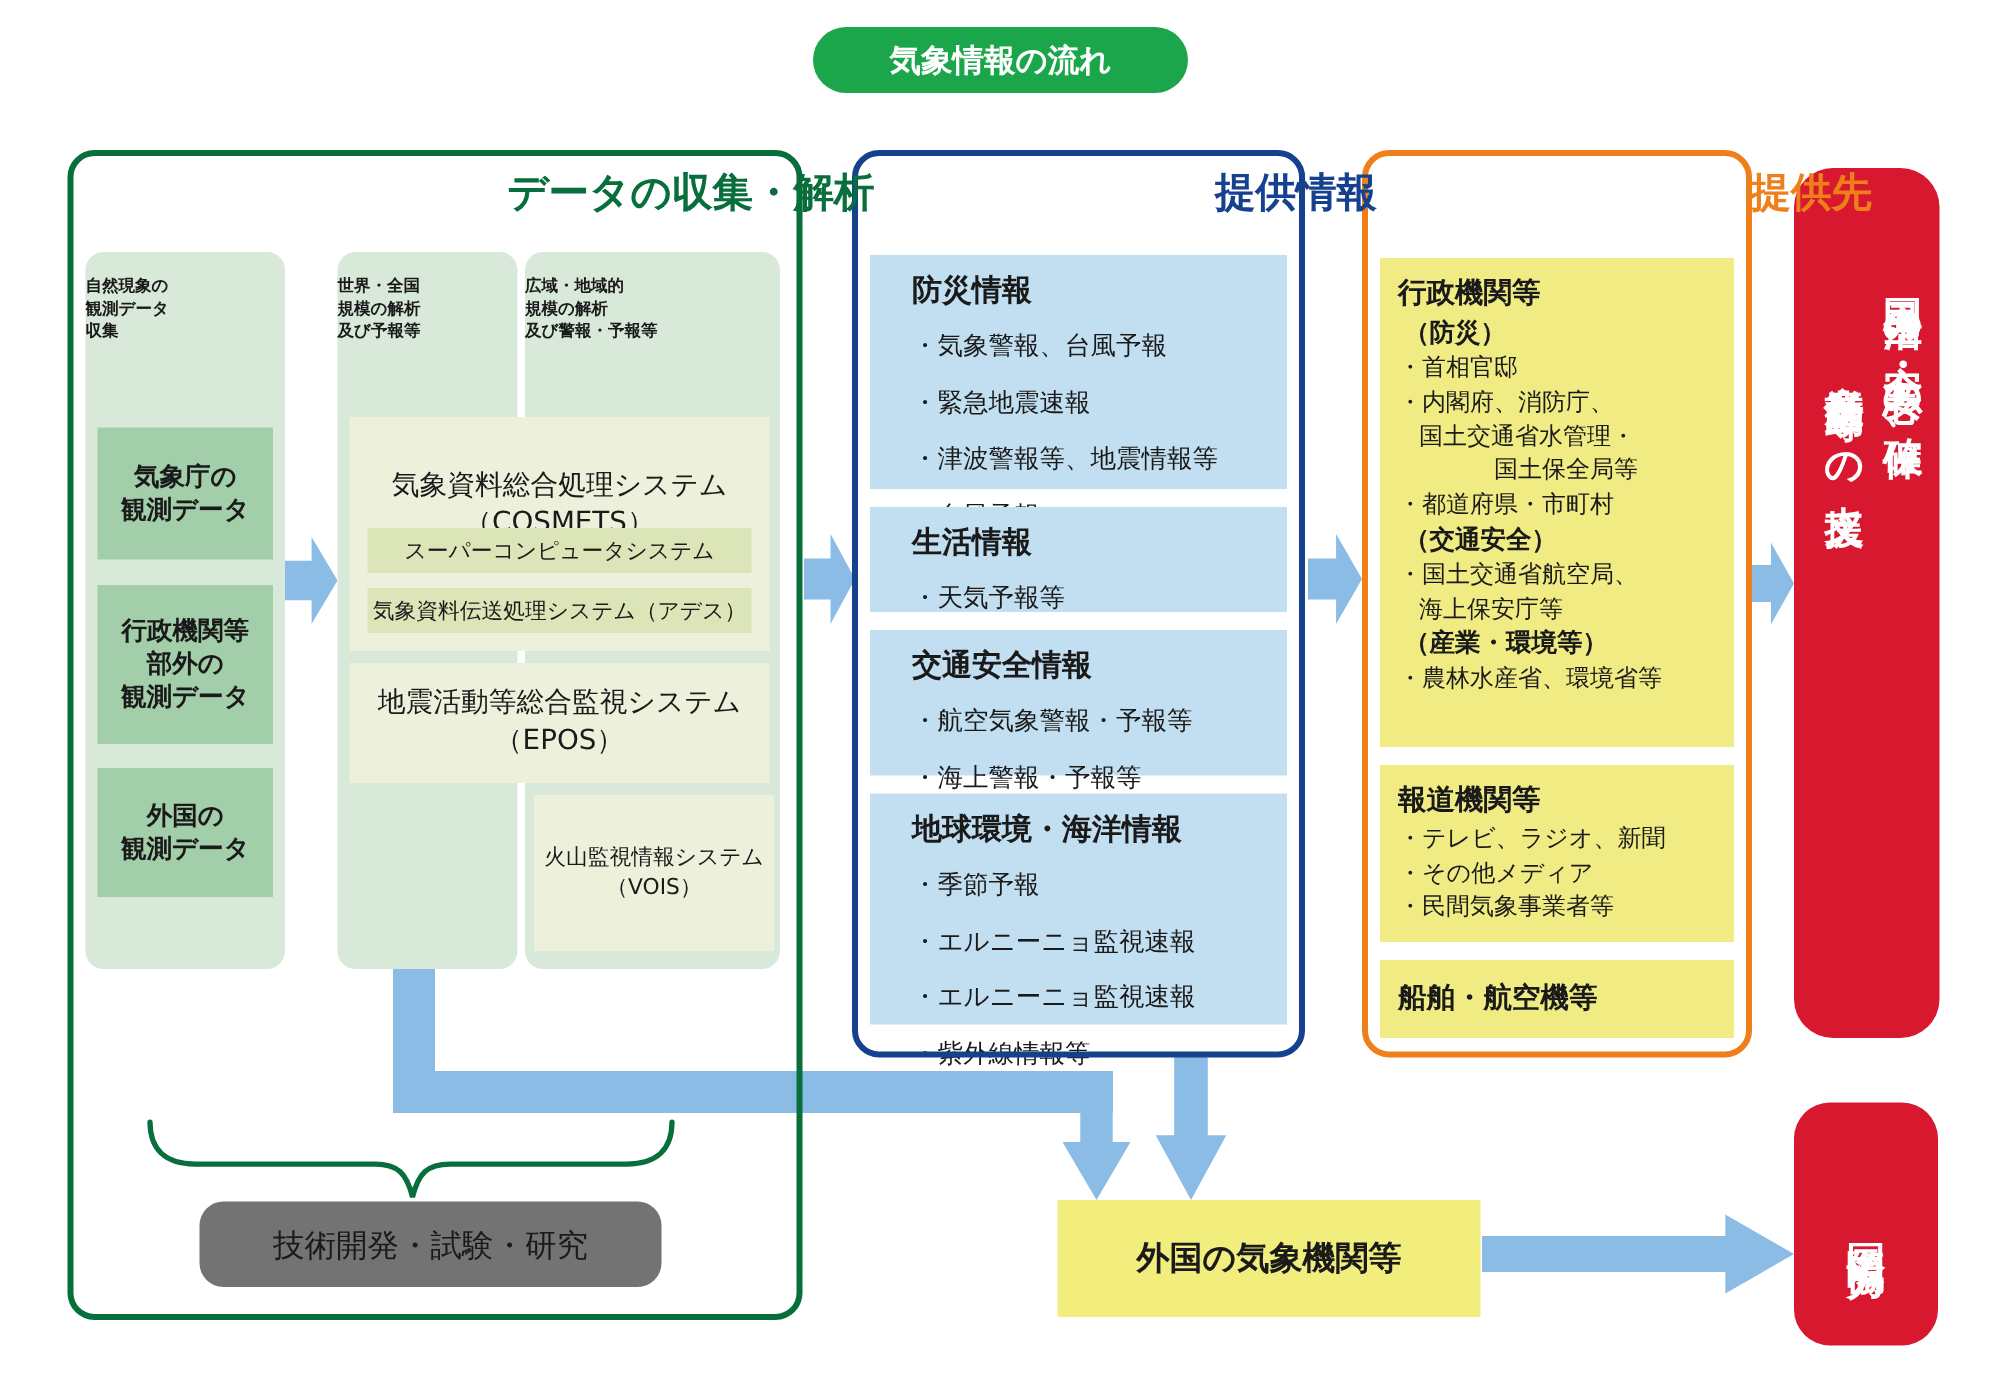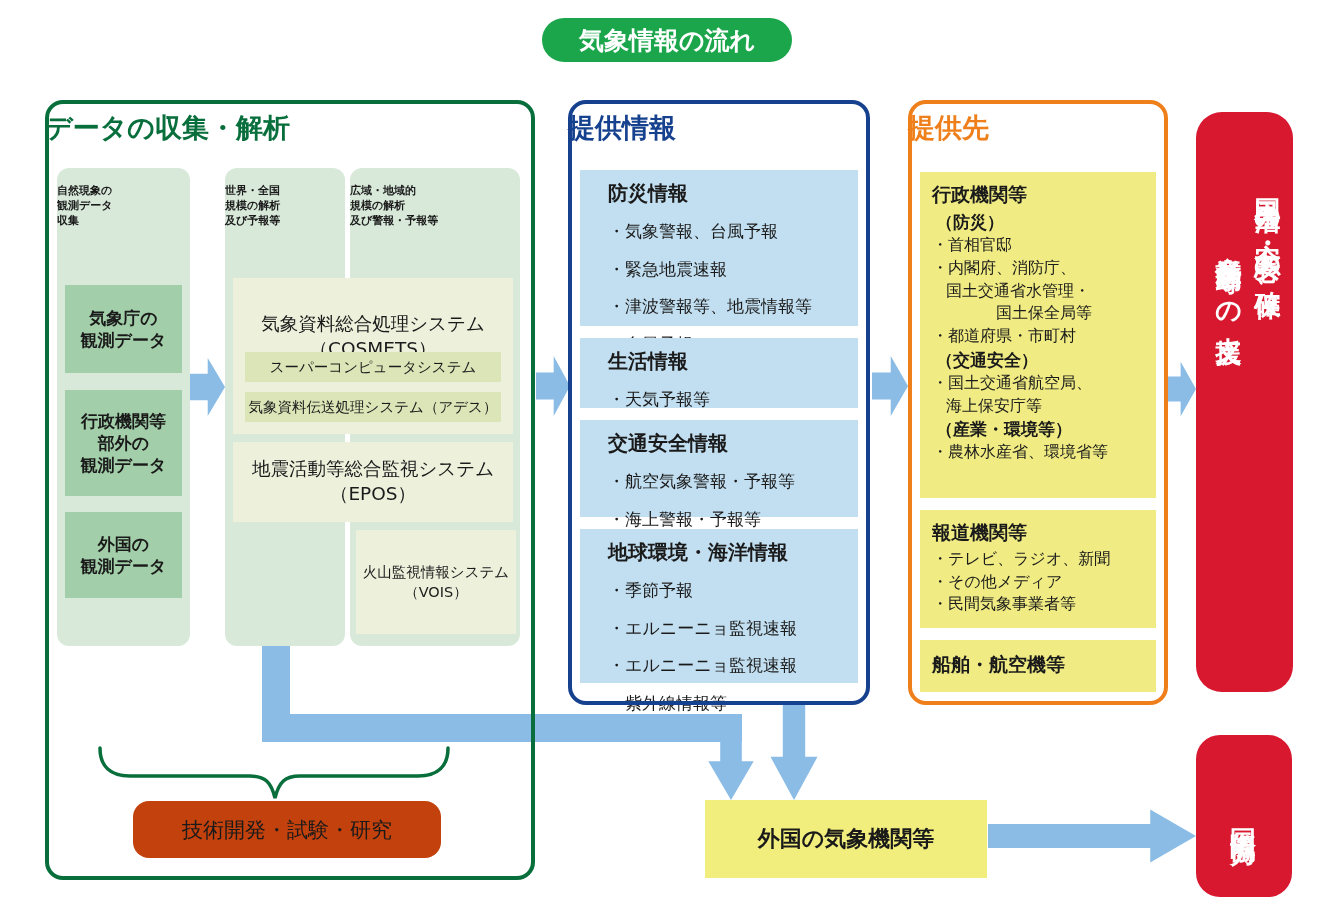--- a/index.html
+++ b/index.html
@@ -2,28 +2,28 @@
 <html><head>
 <meta charset="utf-8">
 <style>
   html,body{margin:0;padding:0;background:#ffffff;}
   .canvas{position:relative;width:1336px;height:917px;background:#ffffff;overflow:hidden;
           font-family:"DejaVu Sans","Liberation Sans",sans-serif;color:#1a1a1a;}
   .abs{position:absolute;}
 
   
   .title-pill{left:542px;top:18px;width:250px;height:44px;background:#1ba64c;border-radius:24px;
-              color:#fff;font-size:25px;font-weight:bold;display:flex;align-items:center;justify-content:center;z-index:4;}
+              color:#fff;font-size:21px;font-weight:bold;display:flex;align-items:center;justify-content:center;z-index:4;}
 
   
   .frame{border-radius:18px;border:4px solid;background:transparent;z-index:3;pointer-events:none;}
   .frame-green{left:45px;top:100px;width:482px;height:772px;border-color:#076e3c;}
   .frame-blue{left:568px;top:100px;width:294px;height:597px;border-color:#16418e;}
   .frame-orange{left:908px;top:100px;width:252px;height:597px;border-color:#ef7f1b;}
-  .frame-header{font-weight:bold;font-size:27px;text-align:left;z-index:4;}
+  .frame-header{font-weight:bold;font-size:27px;text-align:right;z-index:4;padding-left:48px;}
   .fh-green{left:45px;top:110px;width:490px;color:#076e3c;}
   .fh-blue{left:568px;top:110px;width:302px;color:#16418e;}
   .fh-orange{left:908px;top:110px;width:292px;color:#ef7f1b;}
 
   
   .col{background:#d8e9da;border-radius:12px;z-index:1;}
   .col1{left:57px;top:168px;width:133px;height:478px;}
   .col2{left:225px;top:168px;width:120px;height:478px;}
   .col3{left:350px;top:168px;width:170px;height:478px;}
   .col-title{font-weight:bold;font-size:11px;text-align:left;white-space:pre-line;line-height:1.35;padding-top:16px;}
@@ -65,21 +65,21 @@
   
   .red-main{left:1196px;top:112px;width:97px;height:580px;background:#d7182f;border-radius:26px;z-index:2;
             writing-mode:vertical-rl;color:#fff;font-weight:bold;font-size:26px;letter-spacing:3px;
             line-height:1.5;padding:66px 6px 0 0;box-sizing:border-box;}
   .red-main .v2{margin-top:58px;}
   .intl{left:1196px;top:735px;width:96px;height:162px;background:#d7182f;border-radius:24px;z-index:2;
         writing-mode:vertical-rl;display:flex;align-items:center;justify-content:center;
         color:#fff;font-weight:bold;font-size:26px;letter-spacing:4px;}
 
   
-  .tech{left:133px;top:801px;width:308px;height:57px;background:#c2410c;border-radius:16px;display:flex;
+  .tech{left:133px;top:801px;width:308px;height:57px;background:#737373;border-radius:16px;display:flex;
         align-items:center;justify-content:center;font-size:21px;color:#1a1a1a;z-index:2;}
   .foreign{left:705px;top:800px;width:282px;height:78px;background:#f2ee7e;display:flex;align-items:center;
            justify-content:center;font-size:22px;font-weight:bold;z-index:2;}
 
   
   .shaft{background:#8abce6;z-index:1;}
   .arrow-svg{z-index:1;display:block;}
 </style>
 </head>
 <body>

